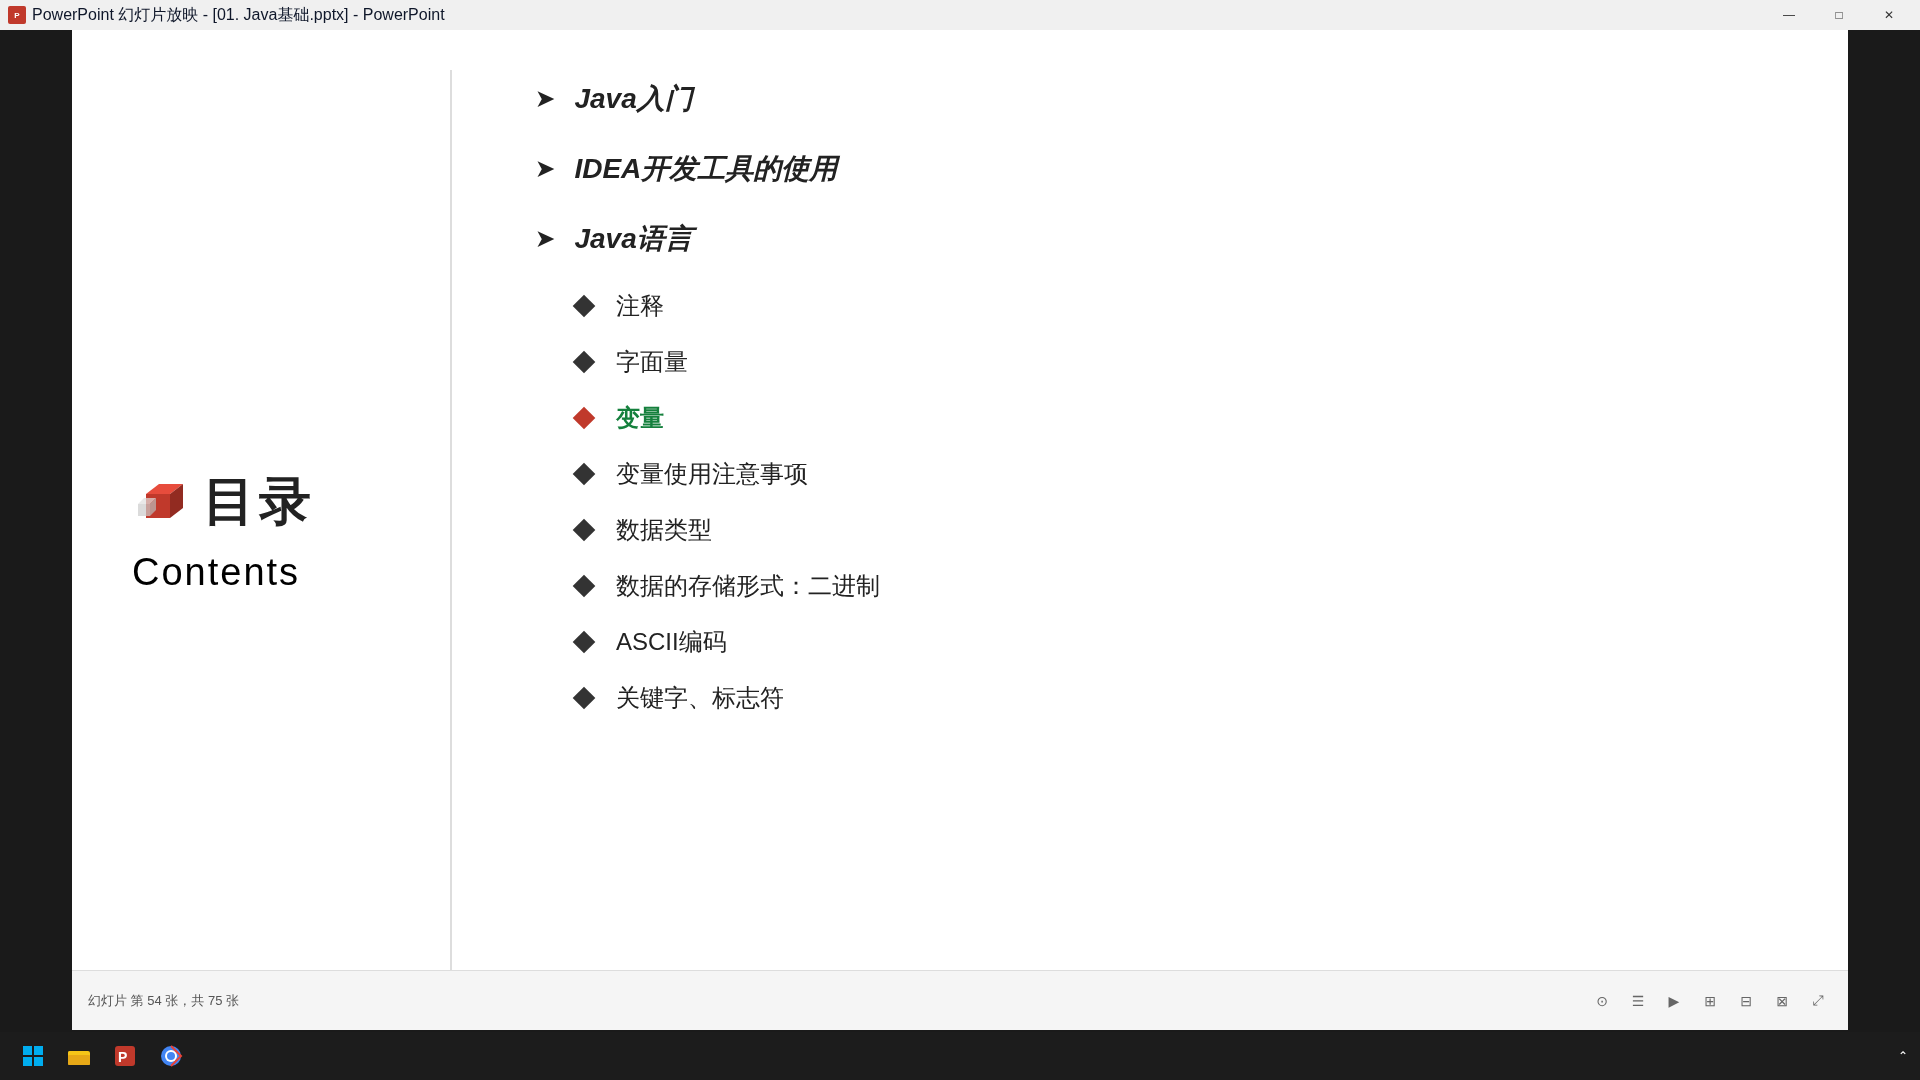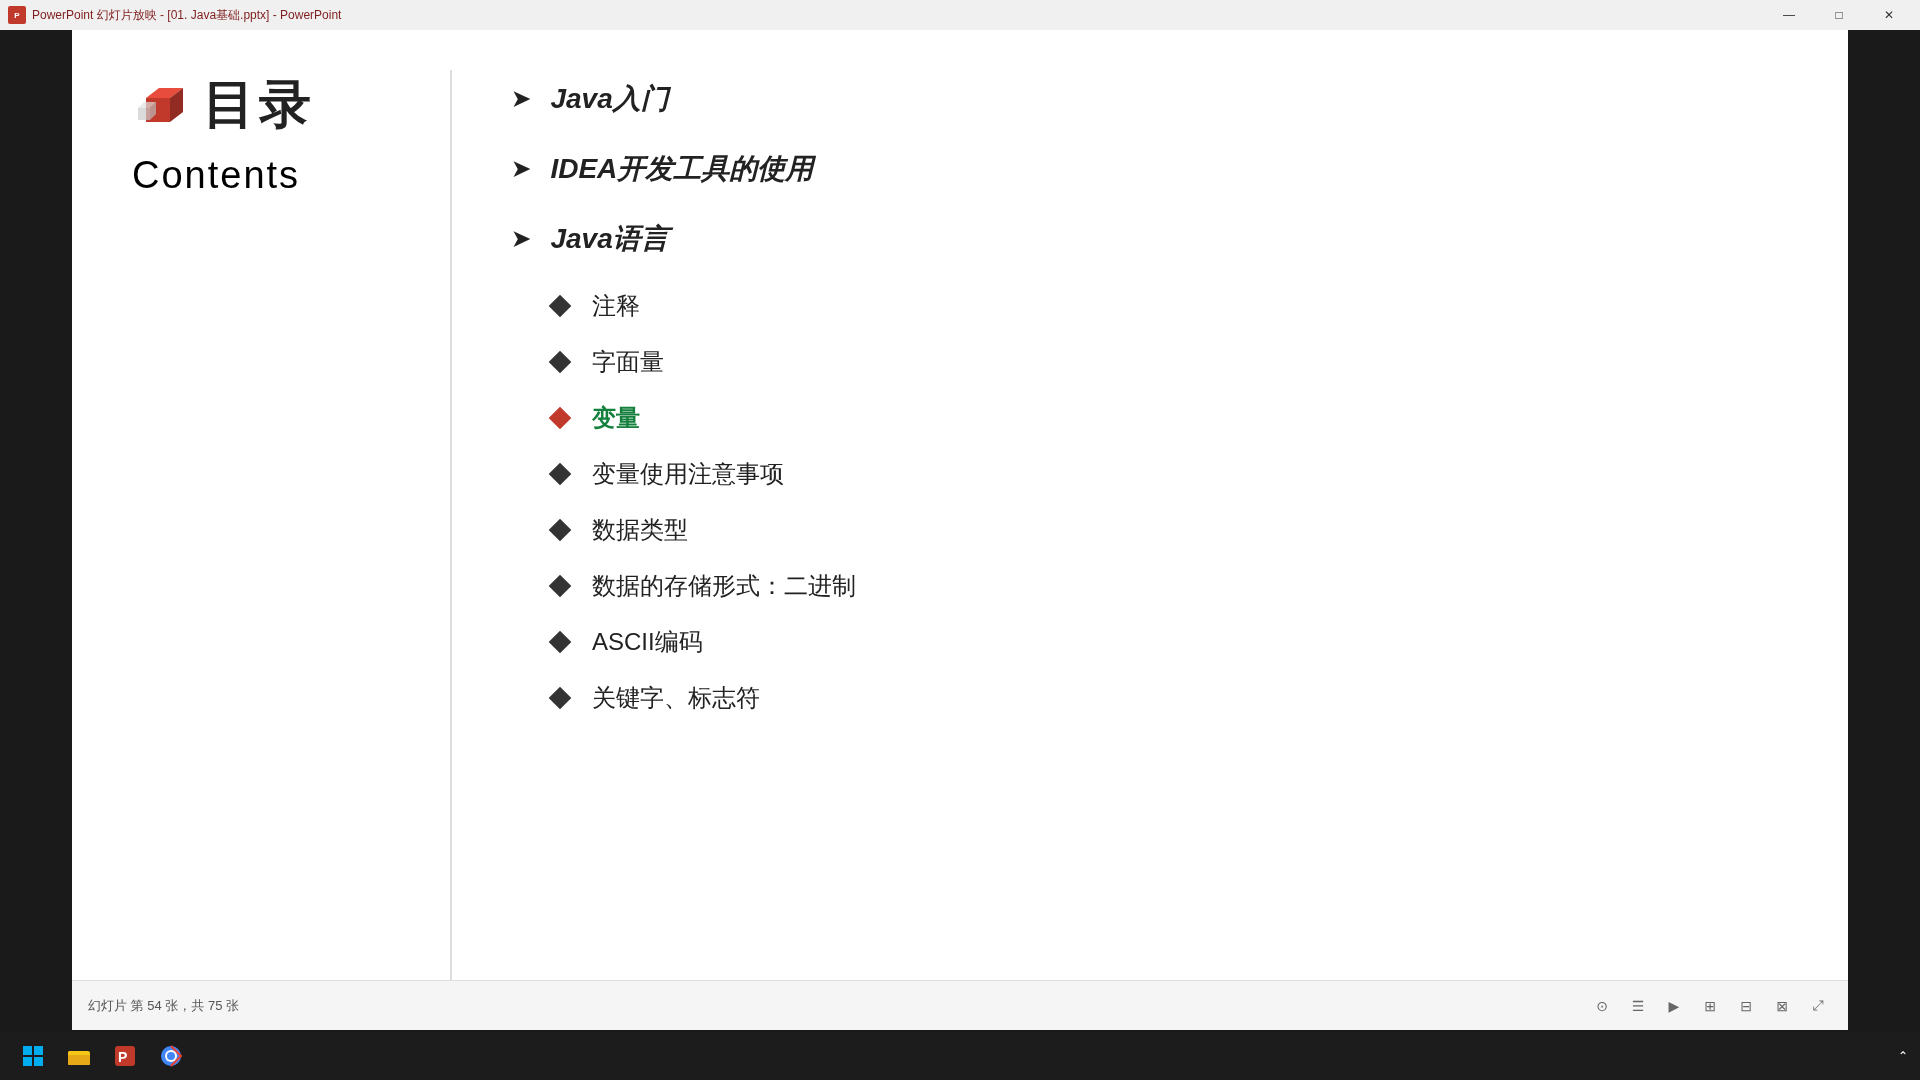--- a/index.html
+++ b/index.html
@@ -23,22 +23,22 @@
       justify-content: space-between;
       padding: 0 8px;
       z-index: 100;
     }
     .title-bar-left {
       display: flex;
       align-items: center;
       gap: 6px;
     }
     .title-bar-title {
-      font-size: 12px;
-      color: #7f1d1d;
+      font-size: 16px;
+      color: #0f172a;
     }
     .title-bar-controls {
       display: flex;
       gap: 4px;
     }
     .title-btn {
       width: 46px;
       height: 30px;
       display: flex;
       align-items: center;
@@ -82,23 +82,24 @@
       flex-direction: row;
       padding: 40px 80px 40px 60px;
       position: relative;
     }
 
     
     .left-panel {
       width: 320px;
       display: flex;
       flex-direction: column;
+      justify-content: center;
       padding-right: 40px;
       border-right: 2px solid #ddd;
-      margin-right: 60px;
+      margin-right: 84px;
     }
 
     .logo-area {
       display: flex;
       align-items: center;
       gap: 16px;
       margin-bottom: 10px;
     }
 
     .title-zh {
@@ -172,21 +173,21 @@
 
     .menu-label-level2.active {
       color: #15803d;
       font-weight: bold;
     }
 
     
     .status-bar {
       position: absolute;
       bottom: 0; left: 0; right: 0;
-      height: 50px;
+      height: 60px;
       background: #f5f5f5;
       display: flex;
       align-items: center;
       padding: 0 16px;
       border-top: 1px solid #ddd;
       gap: 20px;
     }
 
     .status-text {
       font-size: 13px;

